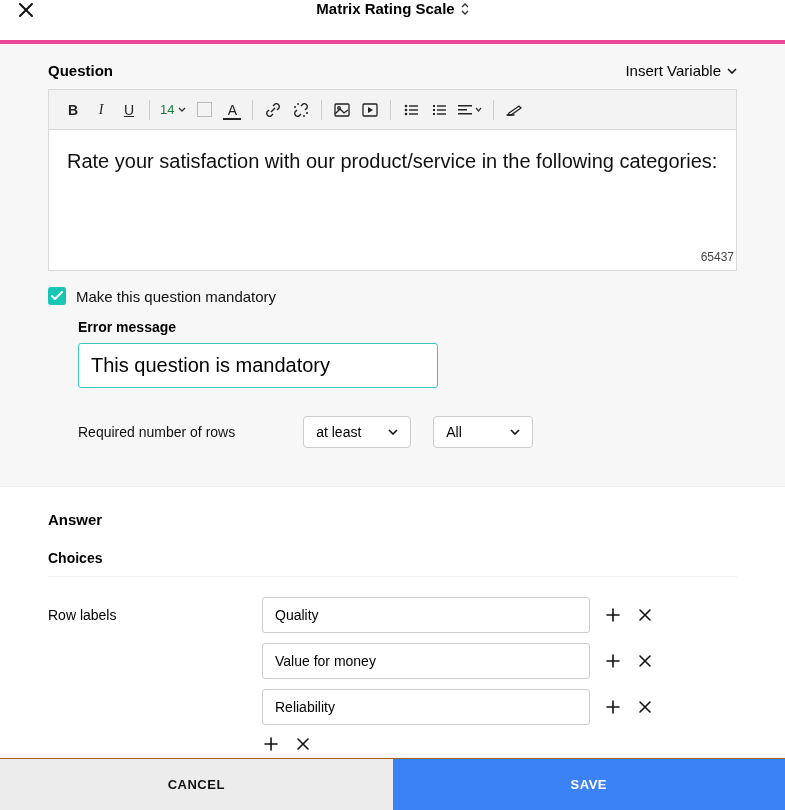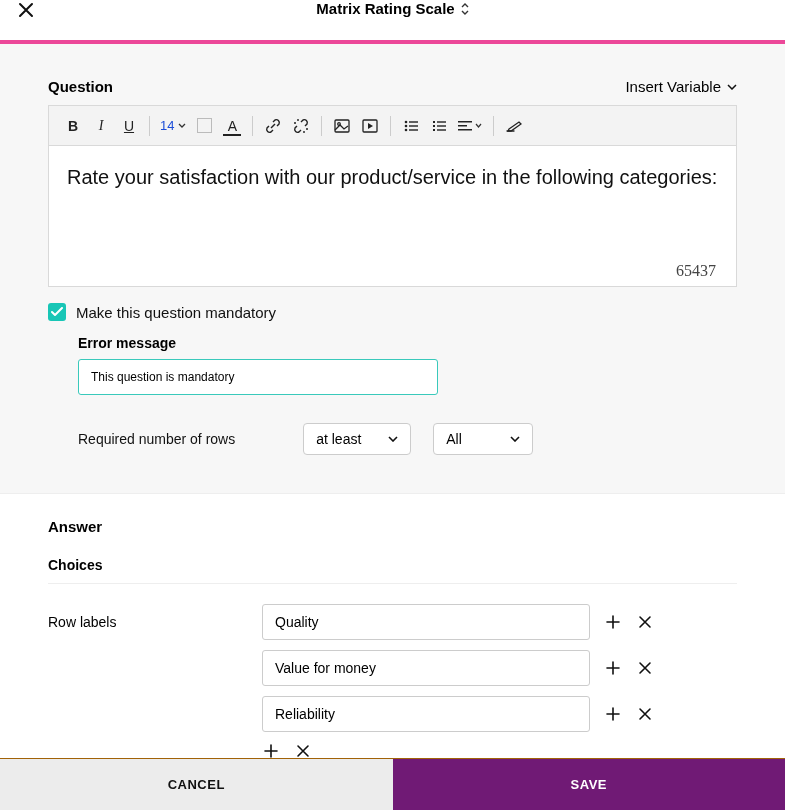--- a/index.html
+++ b/index.html
@@ -15,64 +15,64 @@
   }
   .header-close { width: 20px; height: 20px; display:flex; align-items:center; justify-content:center; }
   .header-title-wrap { flex:1; display:flex; justify-content:center; align-items:center; gap:6px; }
   .header-title { font-size: 15px; font-weight: 700; }
 
   .main { background:#f7f7f7; height: calc(100% - 44px - 52px); overflow:hidden; }
 
   .section { padding: 16px 48px 0 48px; }
   .section-top { padding-top: 18px; }
 
-  .row-top { display:flex; justify-content:space-between; align-items:center; margin-bottom:10px;margin-top:16px; }
+  .row-top { display:flex; justify-content:space-between; align-items:center; margin-bottom:10px; }
   .label-question { font-size:15px; font-weight:700; }
   .insert-var { font-size:15px; display:flex; align-items:center; gap:6px; }
 
   .editor-box { border:1px solid #d9d9d9; background:#fff; }
   .toolbar {
     background:#f3f3f3;
     border-bottom:1px solid #d9d9d9;
     height:40px;
     display:flex; align-items:center;
     padding:0 10px;
     gap:0;
   }
   .tbtn {
     width:28px; height:28px;
     display:flex; align-items:center; justify-content:center;
     font-size:14px; color:#222;
     border-radius:3px;
   }
   .tsep { width:1px; height:20px; background:#ccc; margin:0 6px; }
-  .font-size-sel { display:flex; align-items:center; font-size:13px; color:#1d4ed8; padding:0 4px; }
+  .font-size-sel { display:flex; align-items:center; font-size:13px; color:#15803d; padding:0 4px; }
   .swatch { width:15px; height:15px; border:1px solid #bbb; }
   .a-under { position:relative; }
   .a-under::after { content:""; position:absolute; left:5px; right:5px; bottom:4px; height:2px; background:#222; }
 
   .editor-content { padding:18px 18px 34px 18px; position:relative; min-height:140px; }
   .editor-text { font-size:20px; color:#111; line-height:1.35; }
-  .char-counter { position:absolute; right:20px; bottom:6px; font-size:16px; color:#444;font-family:Liberation Serif, serif; }
+  .char-counter { position:absolute; right:2px; bottom:6px; font-size:12px; color:#444; }
 
   .mandatory-row { display:flex; align-items:center; gap:10px; margin-top:16px; padding:0 48px; }
   .chk {
     width:18px; height:18px; border-radius:3px; background:#18c6b6;
     display:flex; align-items:center; justify-content:center; color:#fff; font-size:12px;
   }
   .mandatory-label { font-size:15px; color:#111; }
 
   .error-block { padding:14px 48px 0 78px; }
   .error-title { font-size:14px; font-weight:700; margin-bottom:8px; }
   .error-input {
     width:360px;
     border:1.5px solid #39c9bb;
     border-radius:3px;
     padding:10px 12px;
-    font-size:12px;
+    font-size:20px;
     background:#fff;
     outline:none;
   }
 
   .rows-block { padding:28px 48px 38px 78px; display:flex; align-items:center; gap:68px; }
   .rows-label { font-size:14px; color:#111; }
   .sel {
     display:flex; align-items:center; justify-content:space-between;
     border:1px solid #ccc; border-radius:4px;
     background:#fff; height:32px; padding:0 12px;
@@ -96,21 +96,21 @@
 
   .footer {
     position:absolute; left:0; right:0; bottom:0; height:52px;
     display:flex; border-top:1px solid #a16207;
   }
   .footer-btn {
     flex:1; display:flex; align-items:center; justify-content:center;
     font-size:13px; font-weight:700; letter-spacing:0.5px;
   }
   .footer-cancel { background:#ececec; color:#111; }
-  .footer-save { background:#701a75; color:#fff; }
+  .footer-save { background:#3b82f6; color:#fff; }
 
   svg { display:block; }
 </style>
 </head>
 <body>
 
 <div class="header">
   <div class="header-close">
     <svg width="16" height="16" viewBox="0 0 16 16">
         <path d="M2 2 L14 14 M14 2 L2 14" stroke="#111" stroke-width="2" stroke-linecap="round"></path>

